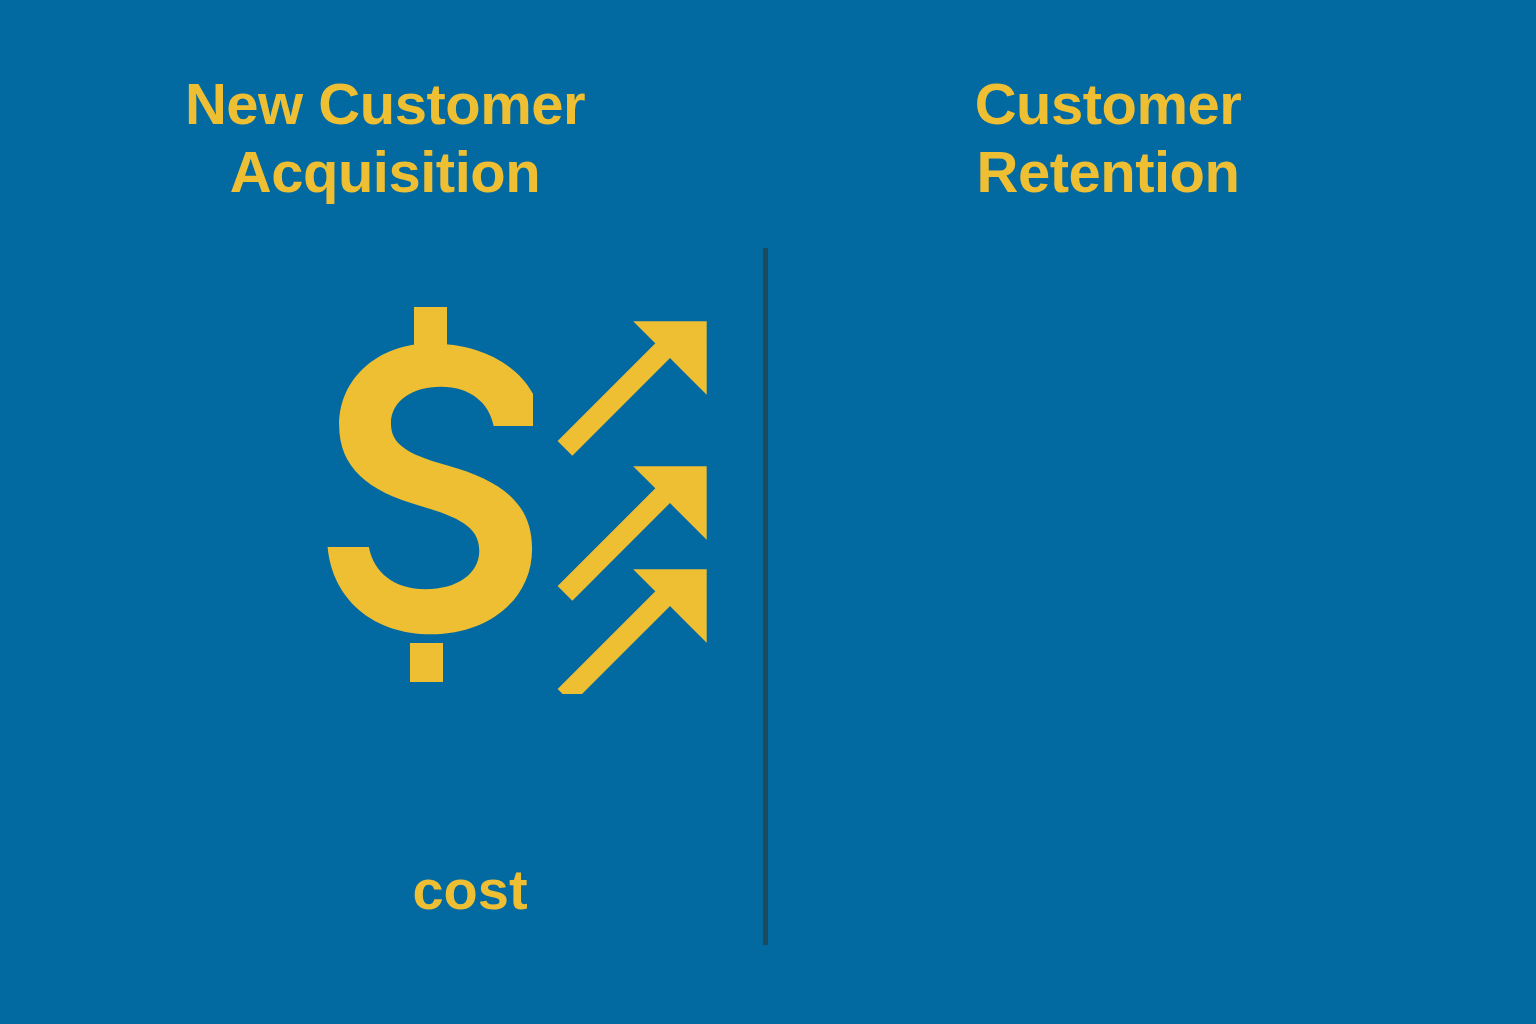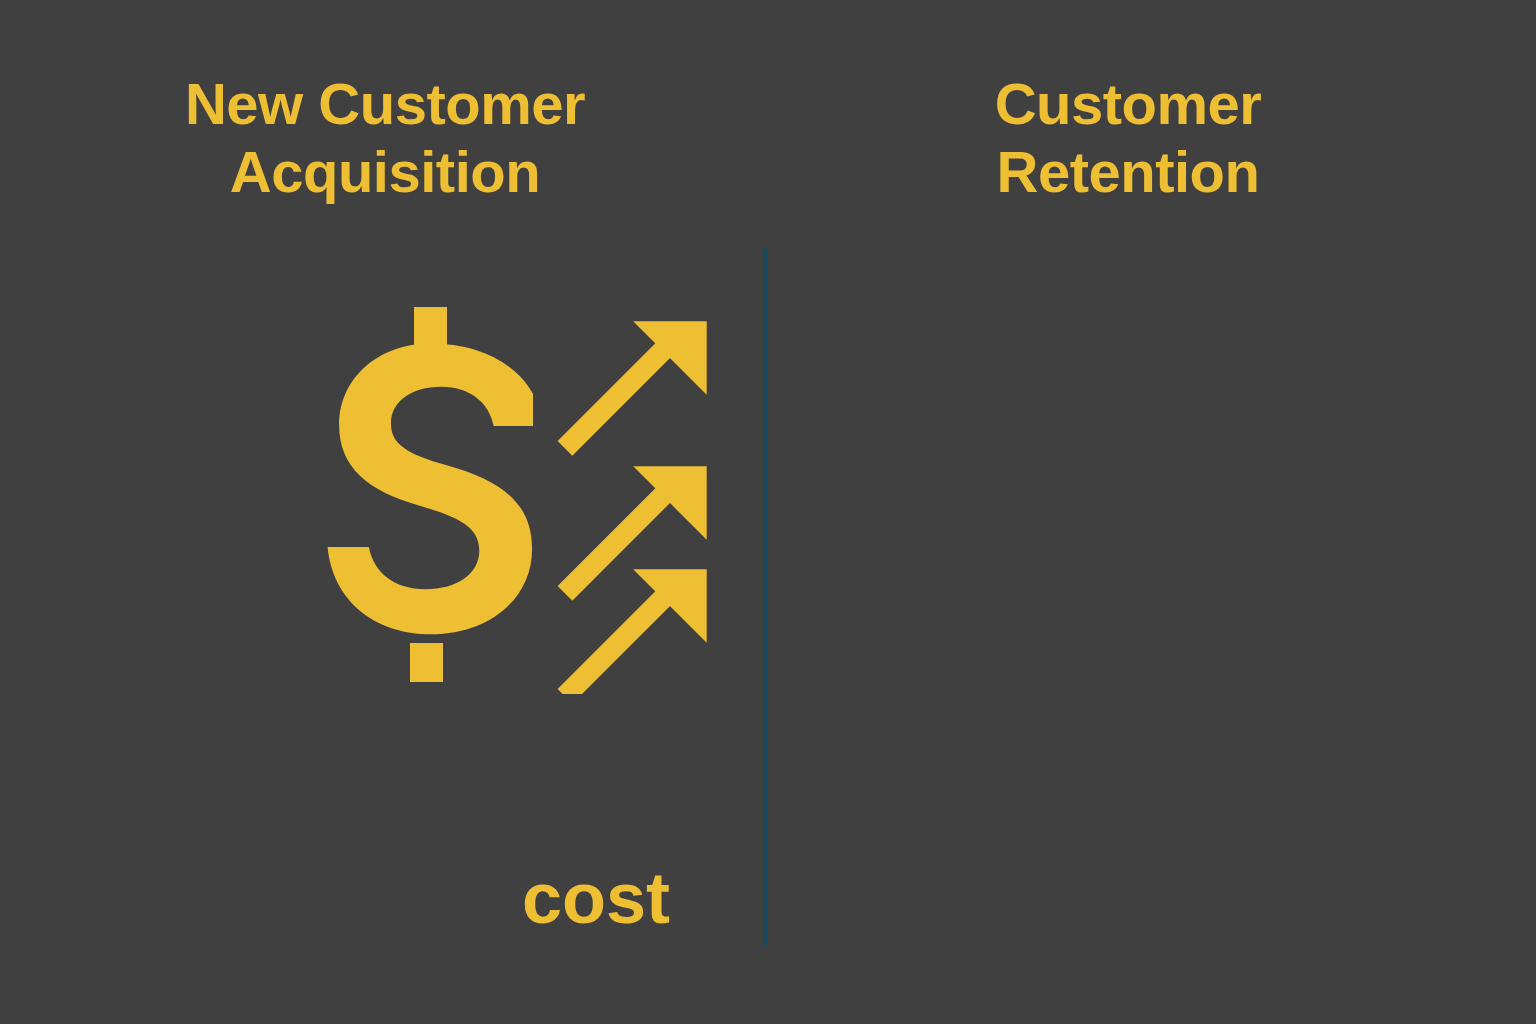--- a/index.html
+++ b/index.html
@@ -11,41 +11,41 @@
     height: 1024px;
     background: #FDFCF7;
     font-family: "Liberation Sans", sans-serif;
     overflow: hidden;
   }
 
   .infographic {
     position: relative;
     width: 1536px;
     height: 1024px;
-    background: #404040;
+    background: #0369a1;
   }
 
   
   .divider {
     position: absolute;
     left: 763px;
     top: 248px;
     width: 5px;
     height: 697px;
     background: #1B4A5C;
   }
 
   
   .column {
     position: absolute;
     top: 0;
     height: 1024px;
   }
   .column-left  { left: 0px;   width: 763px; }
-  .column-right { left: 768px; width: 768px; }
+  .column-right { left: 748px; width: 768px; }
 
   
   .heading {
     position: absolute;
     color: #EEBE33;
     font-weight: 700;
     font-size: 58px;
     line-height: 1.18;
     letter-spacing: -0.5px;
     text-align: center;
@@ -86,23 +86,23 @@
     line-height: 1;
     text-align: center;
   }
   .multiplier-left  { left: 270px; top: 730px; width: 400px; }
 
   
   .caption {
     position: absolute;
     color: #EEBE33;
     font-weight: 700;
-    font-size: 72px;
+    font-size: 56px;
     line-height: 1;
-    text-align: right;
+    text-align: center;
   }
   .caption-left  { left: 270px; top: 862px; width: 400px; }
 </style>
 </head>
 <body>
 
 <div class="infographic">
 
   <div class="column column-left">
 

